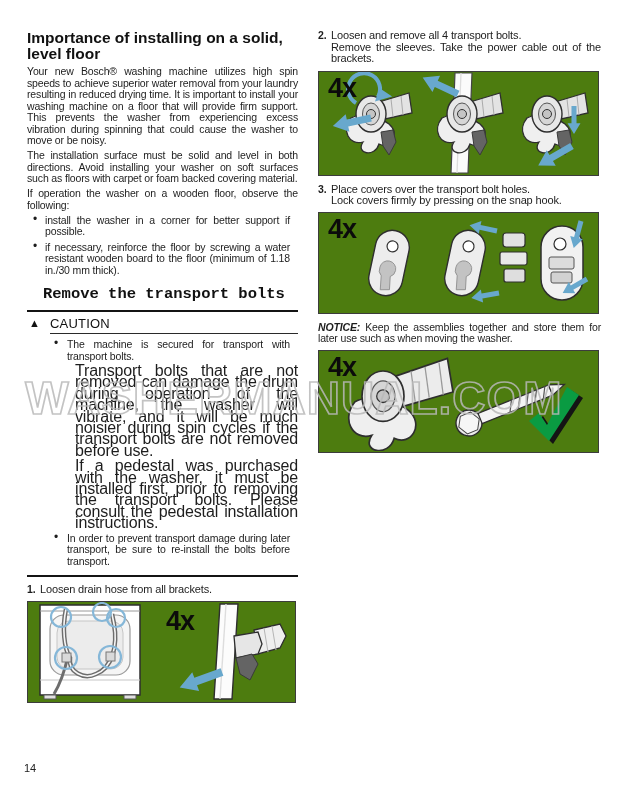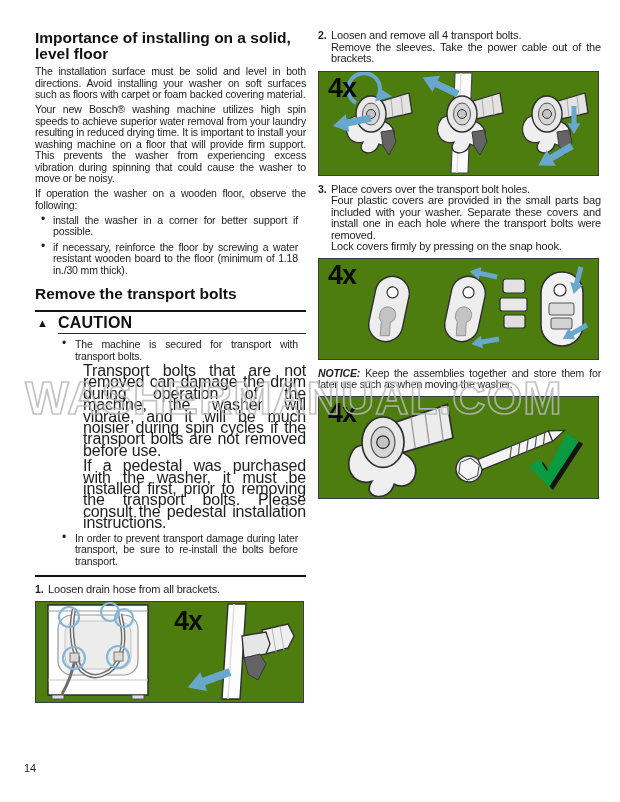--- a/index.html
+++ b/index.html
@@ -1,33 +1,33 @@
 <!DOCTYPE html>
 <html><head>
 <meta charset="utf-8">
 <style>
   html,body{margin:0;padding:0;background:#ffffff;}
   .page{position:relative;width:620px;height:802px;background:#ffffff;overflow:hidden;
         font-family:"Liberation Sans","DejaVu Sans",sans-serif;color:#1d1d1d;}
   .col{position:absolute;top:30px;}
-  .col-left{left:35px;width:271px;}
+  .col-left{left:27px;width:271px;}
   .col-right{left:318px;width:283px;}
   h1,h2{font-size:15.5px;line-height:16px;font-weight:bold;margin:0;color:#111;}
   h1{margin-bottom:4px;}
-  h2{margin:10px 0 8px 0;}
+  h2{margin:10px 0 8px 16px;font-family:Liberation Mono, monospace;}
   .body{font-size:10.5px;line-height:11.5px;letter-spacing:-0.15px;text-align:justify;margin:0 0 3.5px 0;}
   ul.bullets{list-style:none;margin:1px 8px 2px 0;padding:0;}
   ul.bullets li{position:relative;padding-left:18px;font-size:10.5px;line-height:11.5px;
                 letter-spacing:-0.15px;text-align:justify;margin-bottom:4px;}
   ul.bullets li::before{content:"\2022";position:absolute;left:6px;top:-1px;font-size:12px;}
   
   .caution{border-top:2.5px solid #141414;border-bottom:2px solid #141414;padding:4px 0 5px 0;margin-top:2px;}
   .caution-head{display:flex;align-items:center;padding-left:2px;height:14px;}
   .warn-icon{font-size:11px;line-height:11px;width:21px;color:#111;}
-  .caution-label{font-size:16px;font-weight:bold;letter-spacing:0.2px;color:#111;}
+  .caution-label{font-size:13px;font-weight:normal;letter-spacing:0.2px;color:#111;}
   .caution-rule{border-top:1.2px solid #2a2a2a;margin:3px 0 5px 23px;}
   .caution-body{padding-left:23px;}
   .c-heading{font-size:10.5px;line-height:11.5px;letter-spacing:-0.1px;margin:0 0 3px 0;}
   .c-para{font-size:16px;line-height:11.4px;letter-spacing:-0.15px;text-align:justify;margin:0 0 4px 25px;}
   ul.c-bullets li{padding-left:17px;margin-bottom:3px;}
   ul.c-bullets li::before{left:4px;}
   
   .step{display:flex;margin:7px 0 5px 0;}
   .step-num{width:13px;flex:none;font-size:10.5px;line-height:11.5px;font-weight:bold;}
   .step-body{flex:1;}
@@ -52,22 +52,22 @@
 </head>
 <body>
 
 <div class="page">
 
   <div class="watermark">WASHERMANUAL.COM</div>
 
   <div class="col col-left">
 
     <h1>Importance of installing on a solid, level floor</h1>
+    <p class="body">Your new Bosch® washing machine utilizes high spin speeds to achieve superior water removal from your laundry resulting in reduced drying time. It is important to install your washing machine on a floor that will provide firm support. This prevents the washer from experiencing excess vibration during spinning that could cause the washer to move or be noisy.</p>
     <p class="body">The installation surface must be solid and level in both directions. Avoid installing your washer on soft surfaces such as floors with carpet or foam backed covering material.</p>
-    <p class="body">Your new Bosch® washing machine utilizes high spin speeds to achieve superior water removal from your laundry resulting in reduced drying time. It is important to install your washing machine on a floor that will provide firm support. This prevents the washer from experiencing excess vibration during spinning that could cause the washer to move or be noisy.</p>
     <p class="body">If operation the washer on a wooden floor, observe the following:</p>
 
     <ul class="bullets">
       <li>install the washer in a corner for better support if possible.</li>
       <li style="margin-bottom:10px;">if necessary, reinforce the floor by screwing a water resistant wooden board to the floor (minimum of 1.18 in./30 mm thick).</li>
     </ul>
 
     <h2>Remove the transport bolts</h2>
 
     <div class="caution">
@@ -184,21 +184,20 @@
           <use href="#arwB" transform="translate(25,30) rotate(150)"></use>
         </g>
       </svg>
       <div class="fourx">4x</div>
     </div>
 
     <div class="step">
       <span class="step-num">3.</span>
       <div class="step-body">
         <p>Place covers over the transport bolt holes.</p>
-        <p>Four plastic covers are provided in the small parts bag included with your washer. Separate these covers and install one in each hole where the transport bolts were removed.</p>
         <p>Lock covers firmly by pressing on the snap hook.</p>
       </div>
     </div>
 
     <div class="fig figC">
       <svg width="278" height="99" viewBox="0 0 278 99">
         <defs>
           <g id="coverC">
             <rect x="-17" y="-33" width="34" height="66" rx="17" fill="#ededed" stroke="#2e2e2e" stroke-width="1.4"></rect>
             <circle cx="0" cy="-17" r="5.5" fill="#ffffff" stroke="#2e2e2e" stroke-width="1.2"></circle>

